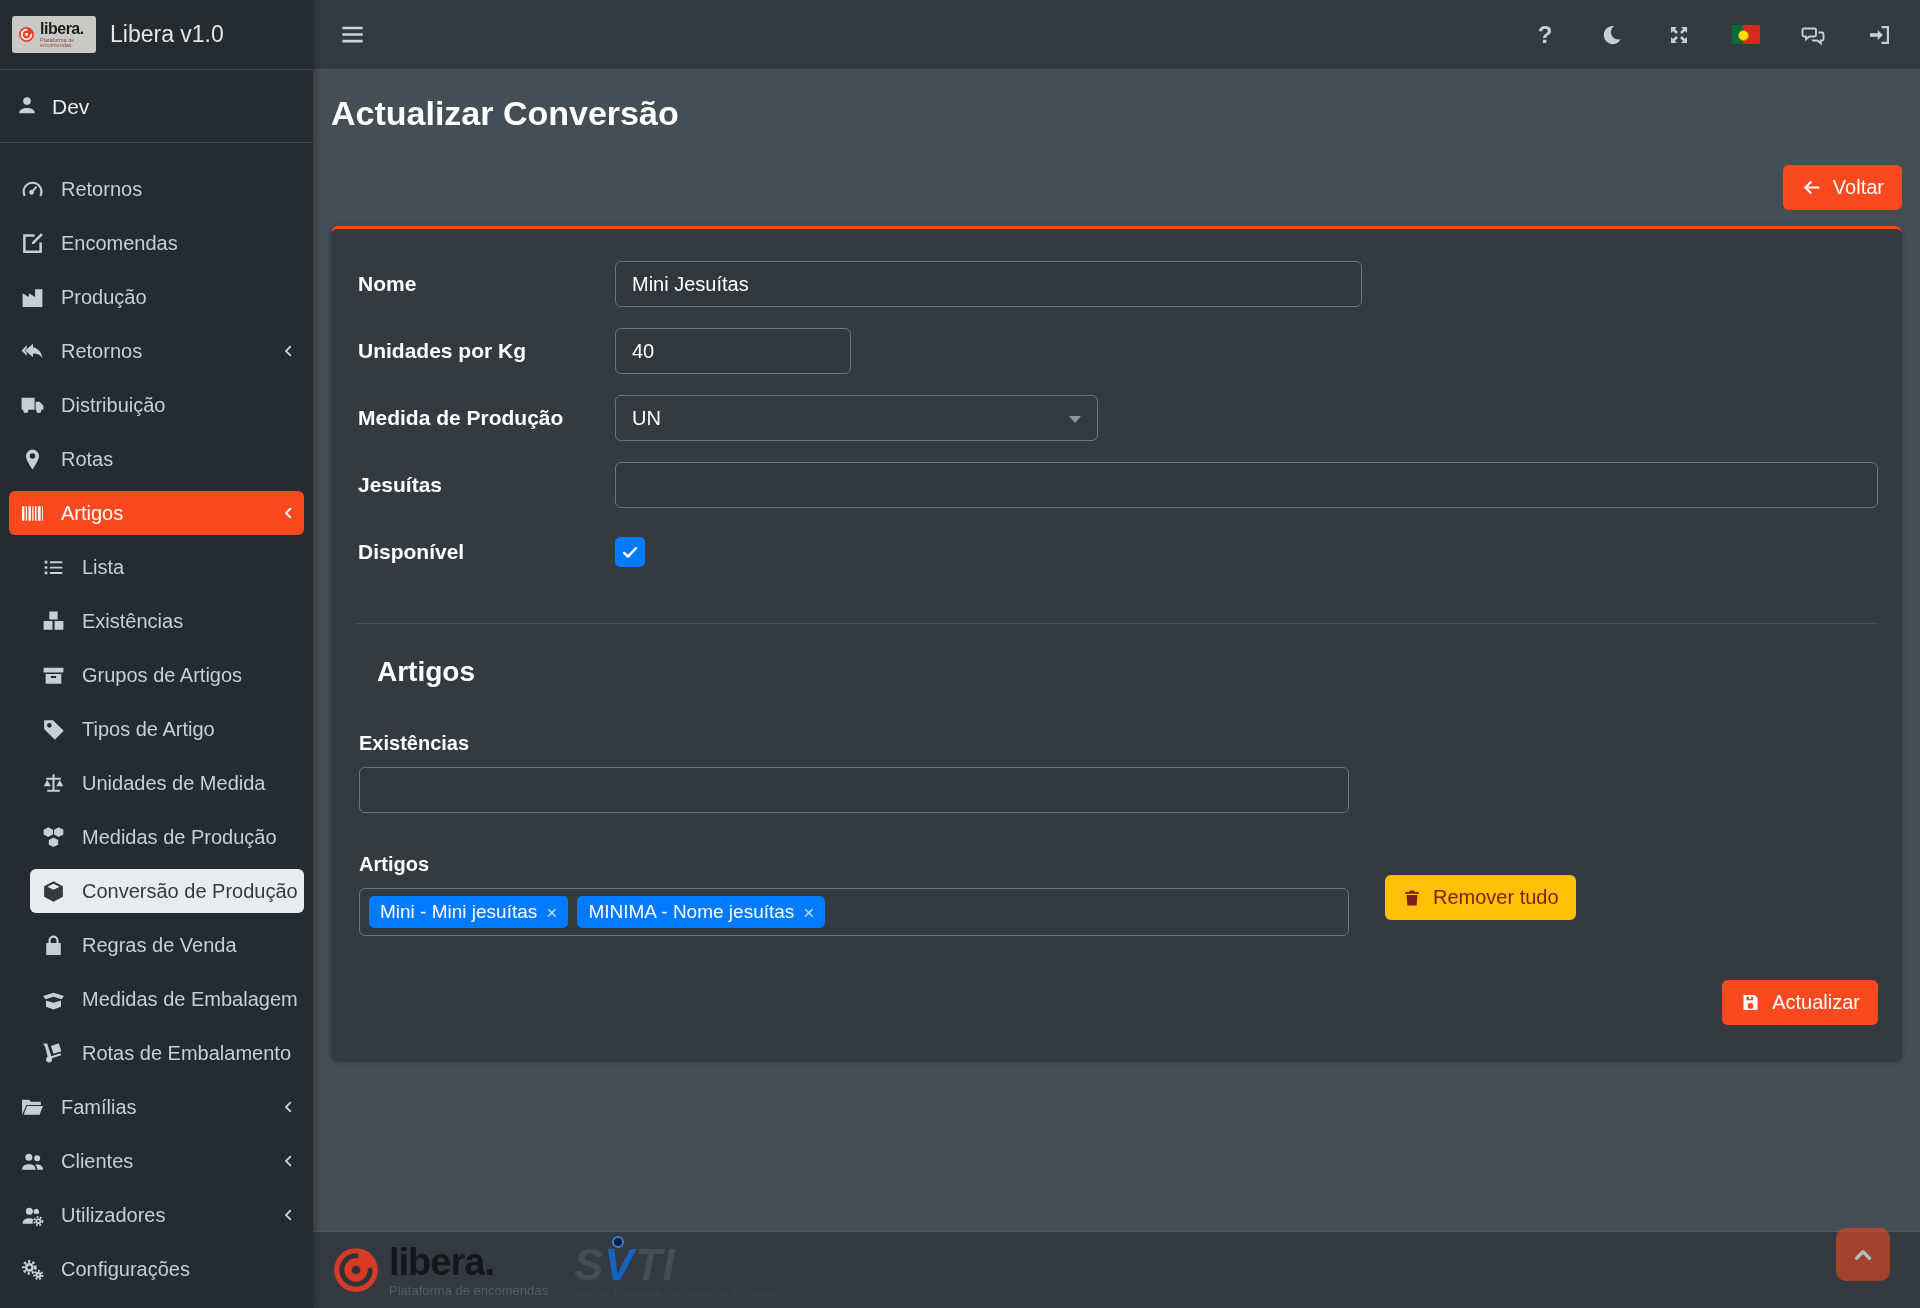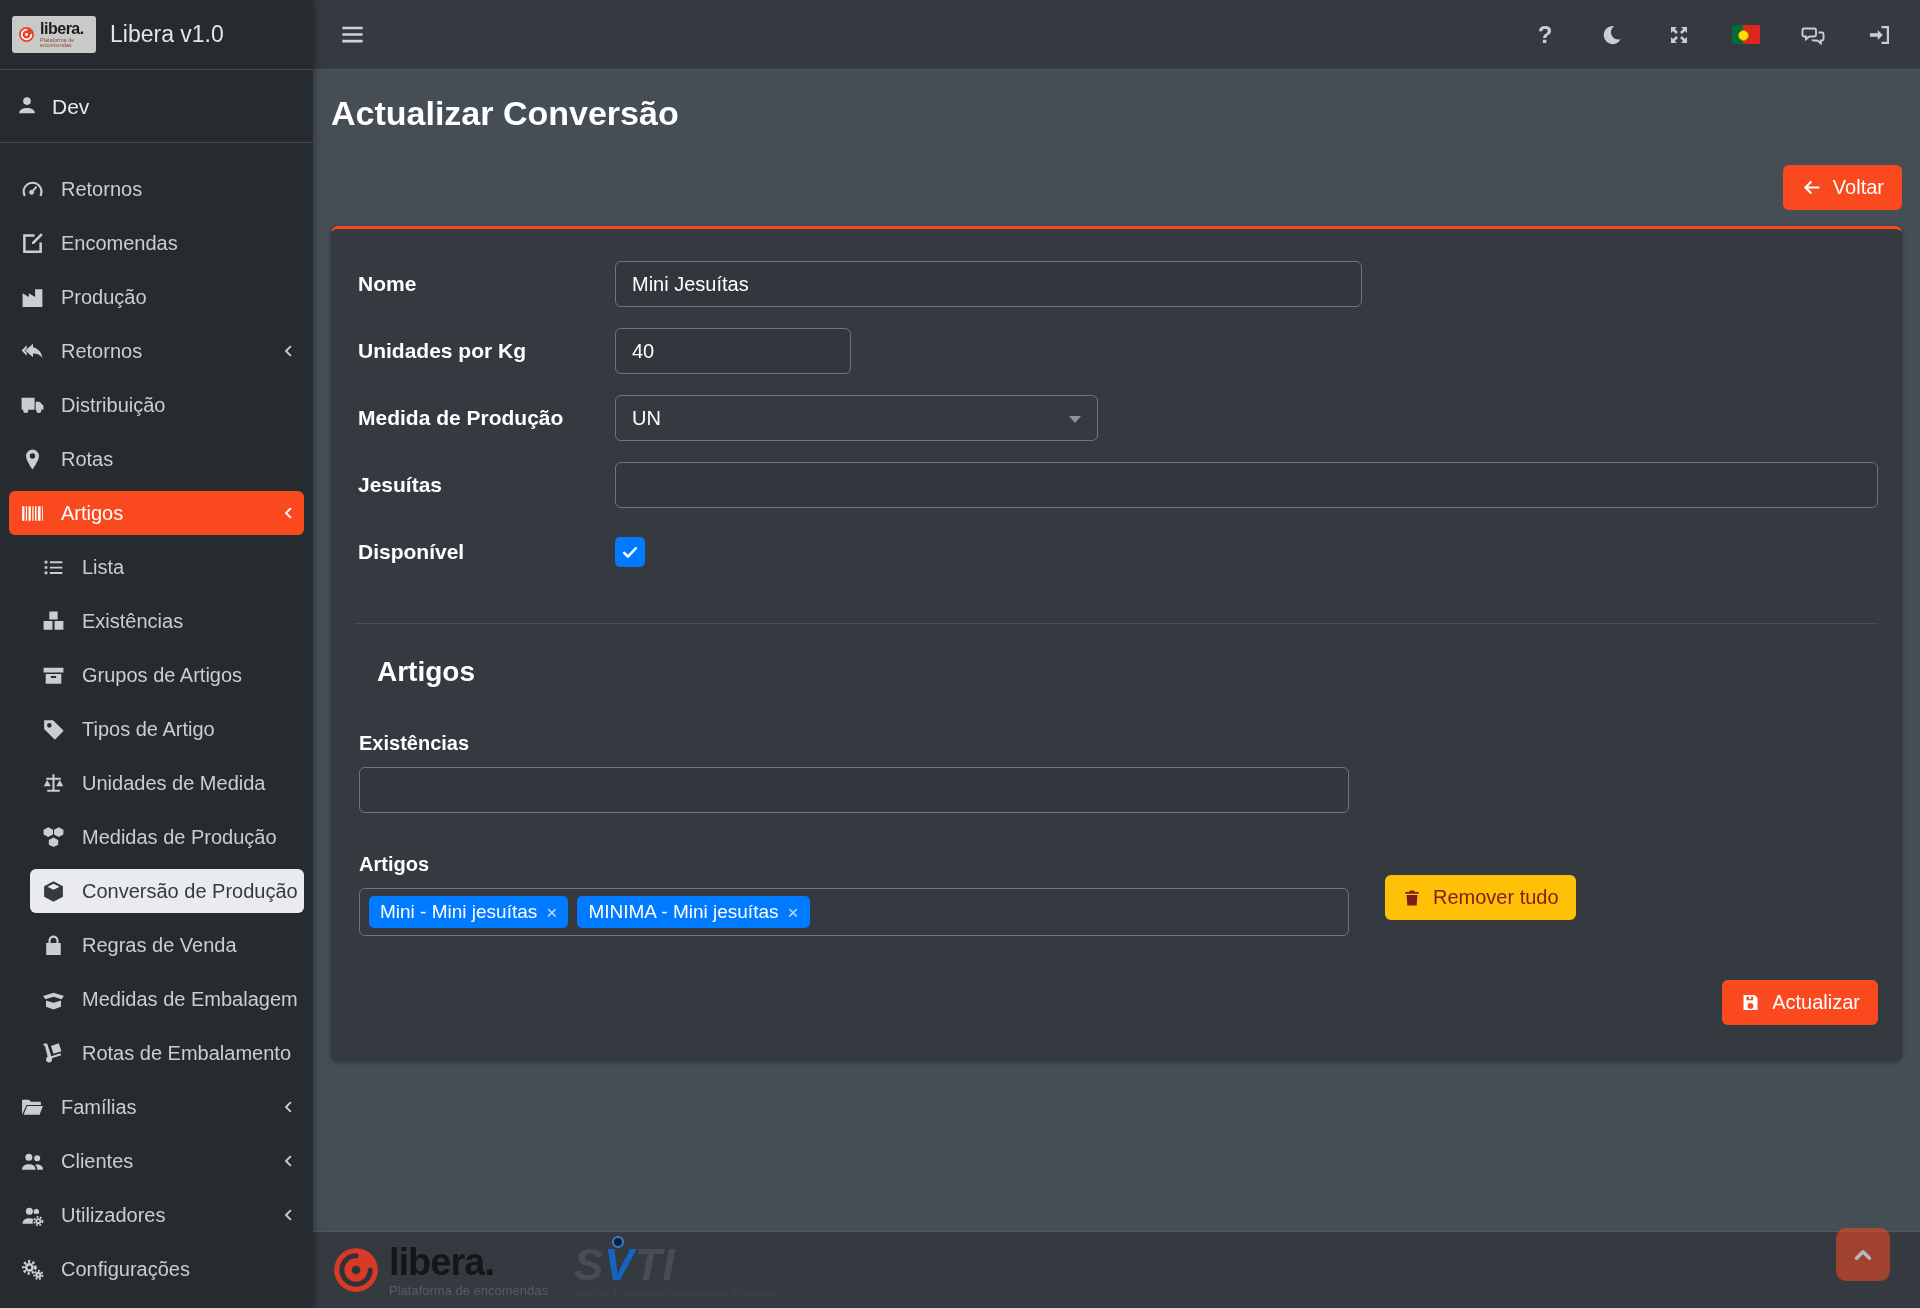--- a/index.html
+++ b/index.html
@@ -414,21 +414,21 @@
 
       <div class="artigos-row">
         <div>
           <div class="group-label">Artigos</div>
           <div class="tags-box" id="tags-box">
               <span class="tag">
                 <span>Mini - Mini jesuítas</span>
                 <span class="x">×</span>
               </span>
               <span class="tag">
-                <span>MINIMA - Mini jesuítas</span>
+                <span>MINIMA - Nome jesuítas</span>
                 <span class="x">×</span>
               </span>
             </div>
         </div>
         <div class="remover-col">
           <button class="btn btn-warning">
             <svg viewBox="0 0 24 24" fill="currentColor">
                 <path d="M9.5 3h5l.8 1.8H20v2.1H4V4.8h4.7L9.5 3zM5.5 8.4h13L17.6 21H6.4L5.5 8.4z"></path>
               </svg>
             <span>Remover tudo</span>

